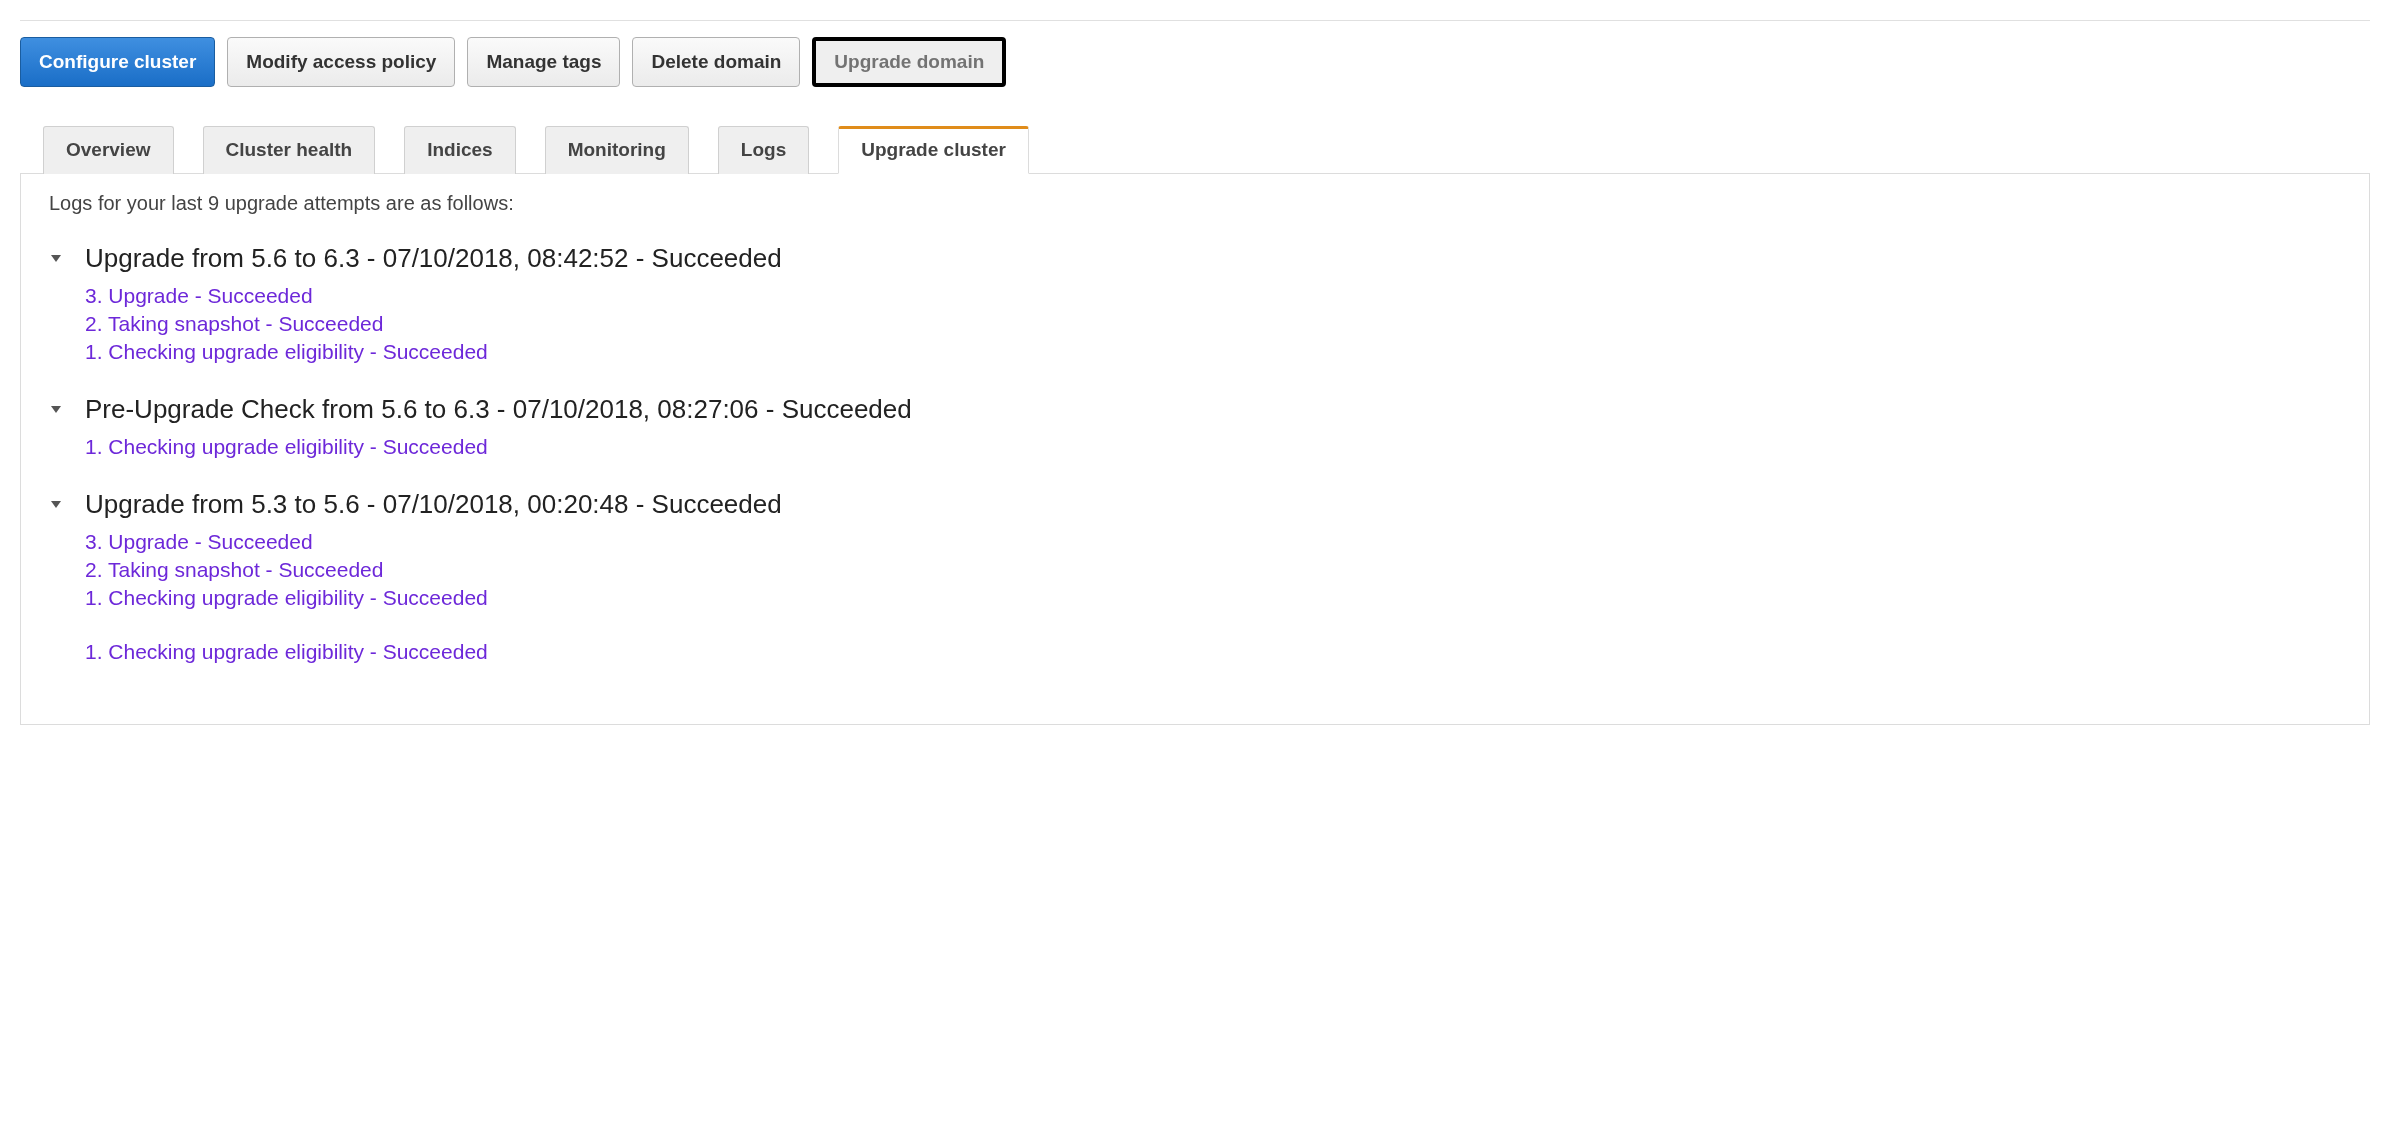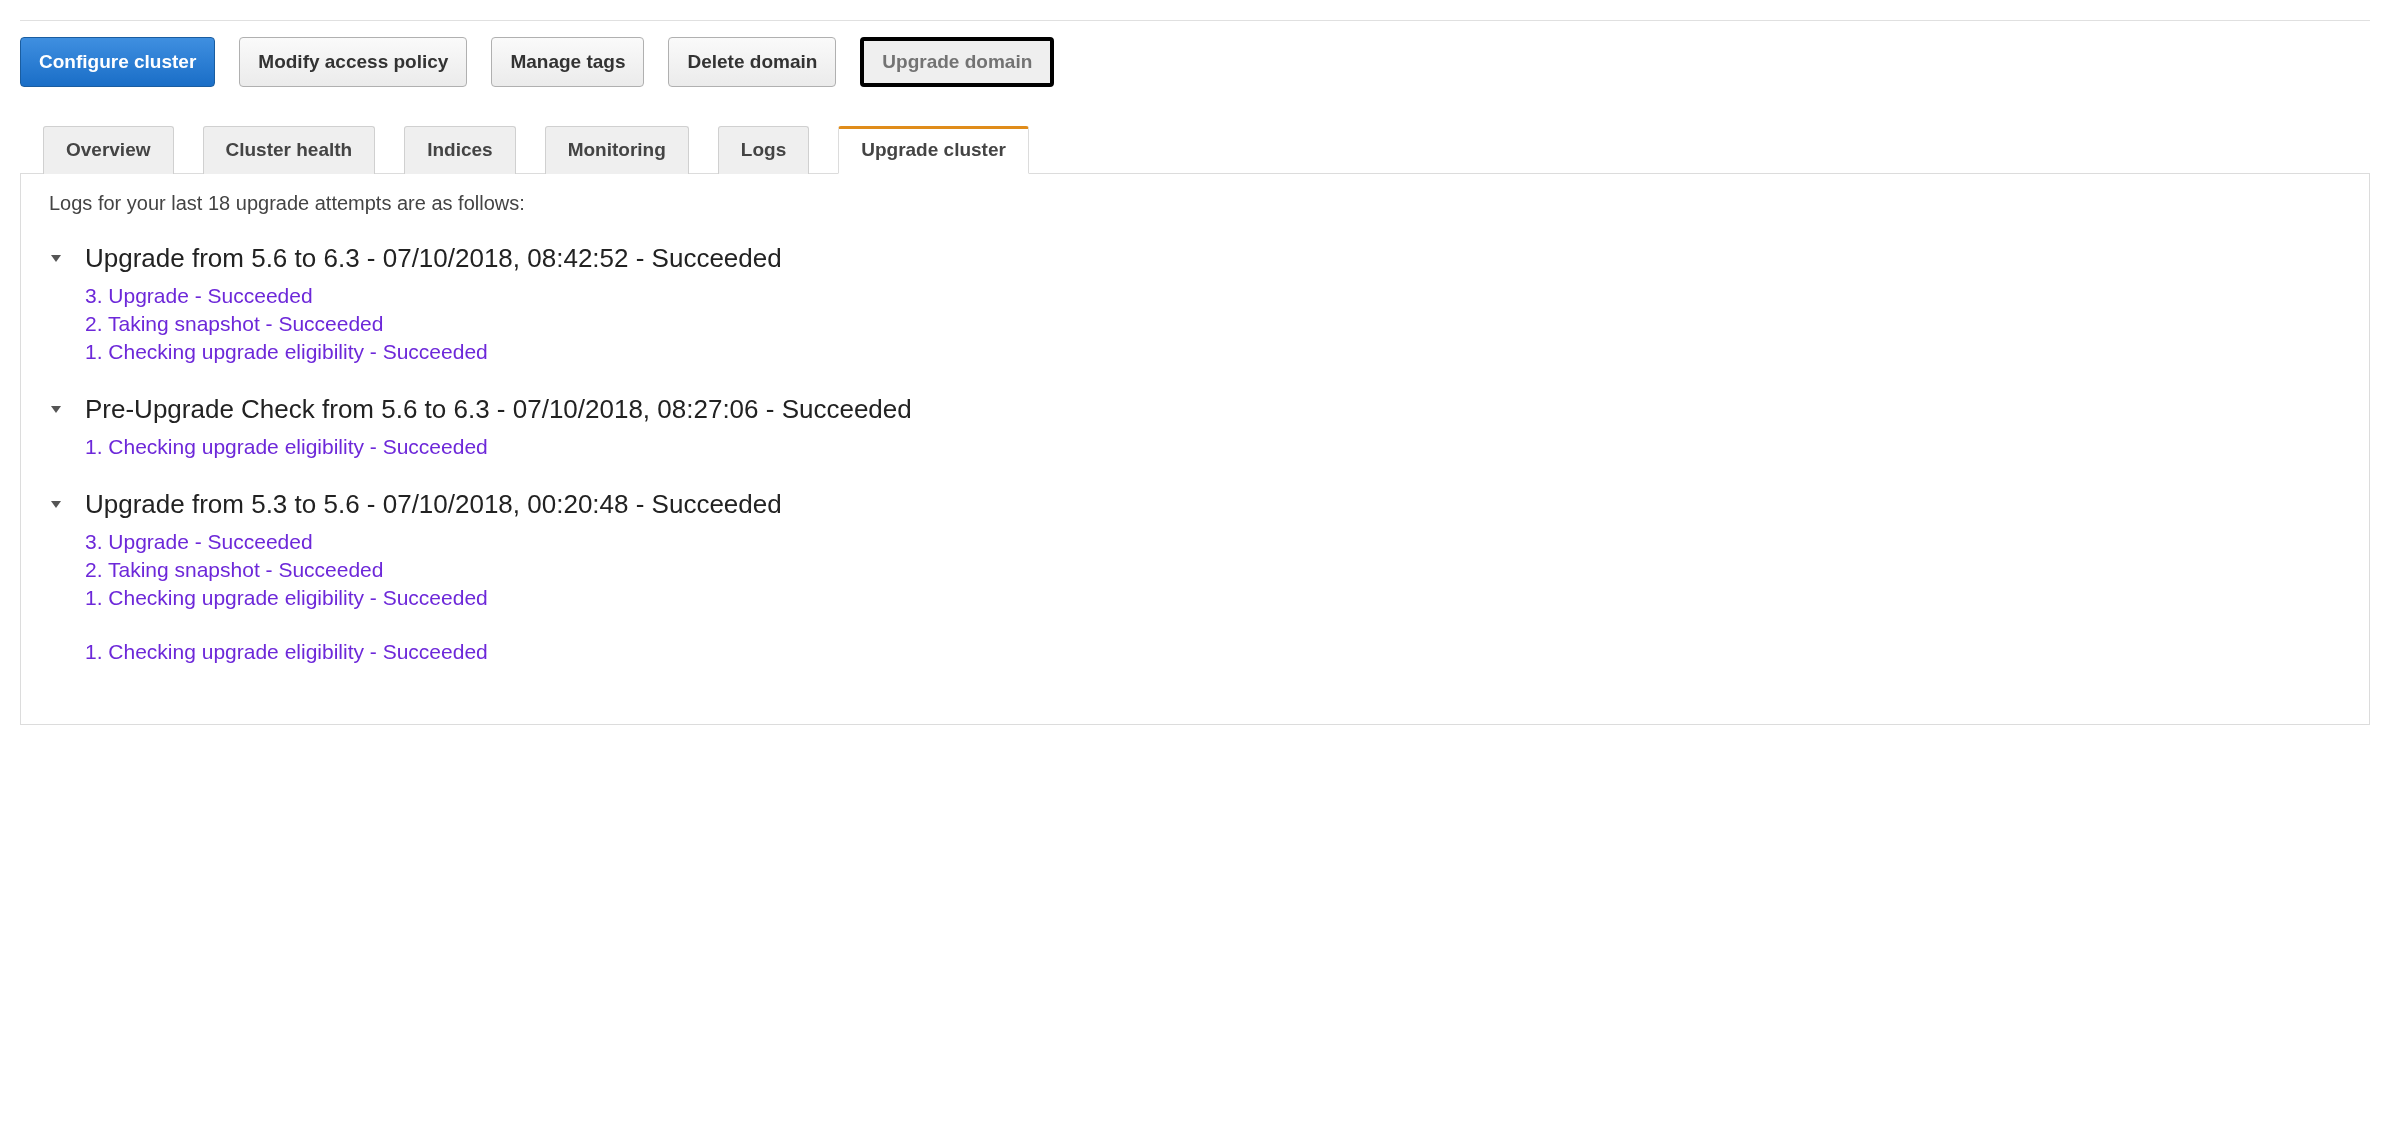--- a/index.html
+++ b/index.html
@@ -14,21 +14,21 @@
     }
     .container {
       padding: 20px 20px 0 20px;
     }
     .top-divider {
       border-top: 1px solid #e0e0e0;
       margin-bottom: 16px;
     }
     .button-row {
       display: flex;
-      gap: 24px;
+      gap: 12px;
       margin-bottom: 38px;
     }
     .btn {
       padding: 10px 18px;
       font-size: 19px;
       font-weight: 700;
       border-radius: 4px;
       cursor: pointer;
       border: 1px solid #b0b0b0;
       background: linear-gradient(#fafafa, #ebebeb);
@@ -133,21 +133,21 @@
   <div class="tabs">
     <div class="tab">Overview</div>
     <div class="tab">Cluster health</div>
     <div class="tab">Indices</div>
     <div class="tab">Monitoring</div>
     <div class="tab">Logs</div>
     <div class="tab active">Upgrade cluster</div>
   </div>
 
   <div class="tab-content">
-    <div class="intro">Logs for your last 18 upgrade attempts are as follows:</div>
+    <div class="intro">Logs for your last 9 upgrade attempts are as follows:</div>
     <div id="attempts-container">
         <div class="attempt">
           <div class="attempt-header">
             <span class="caret"></span>
             <span class="attempt-title">Upgrade from 5.6 to 6.3 - 07/10/2018, 08:42:52 - Succeeded</span>
           </div>
           <div class="attempt-steps">
             <div class="step">3. Upgrade - Succeeded</div>
             <div class="step">2. Taking snapshot - Succeeded</div>
             <div class="step">1. Checking upgrade eligibility - Succeeded</div>

